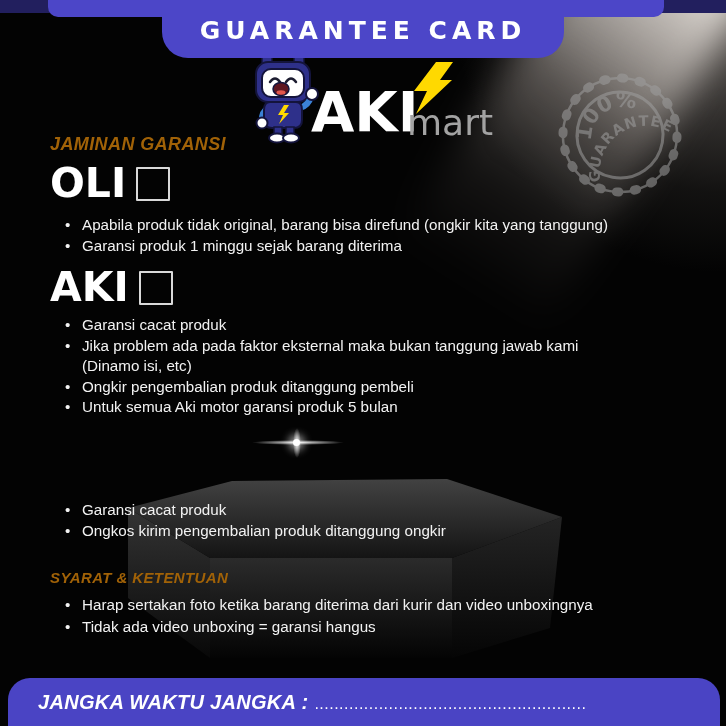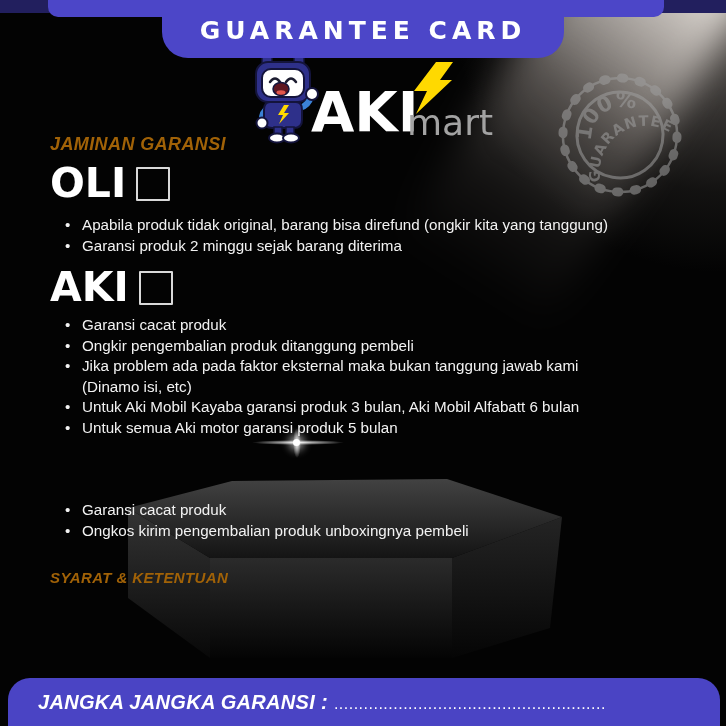--- a/index.html
+++ b/index.html
@@ -160,41 +160,44 @@
   <div class="brand-suffix">mart</div>
 
   <div class="content-label jaminan-title">JAMINAN GARANSI</div>
 
   <div class="sec-row oli">
     <span class="sec-title">OLI</span>
     <span class="checkbox"></span>
   </div>
   <ul class="bullets oli-list">
       <li>Apabila produk tidak original, barang bisa direfund (ongkir kita yang tanggung)</li>
-      <li>Garansi produk 2 minggu sejak barang diterima</li>
+      <li>Garansi produk 1 minggu sejak barang diterima</li>
     </ul>
 
   <div class="sec-row aki">
     <span class="sec-title">AKI</span>
     <span class="checkbox"></span>
   </div>
   <ul class="bullets aki-list">
       <li>Garansi cacat produk</li>
-      <li>Ongkir pengembalian produk ditanggung pembeli</li>
       <li>Jika problem ada pada faktor eksternal maka bukan tanggung jawab kami
 (Dinamo isi, etc)</li>
-      <li>Untuk Aki Mobil Kayaba garansi produk 3 bulan, Aki Mobil Alfabatt 6 bulan</li>
+      <li>Ongkir pengembalian produk ditanggung pembeli</li>
       <li>Untuk semua Aki motor garansi produk 5 bulan</li>
     </ul>
 
   <ul class="bullets ban-list">
       <li>Garansi cacat produk</li>
-      <li>Ongkos kirim pengembalian produk unboxingnya pembeli</li>
+      <li>Ongkos kirim pengembalian produk ditanggung ongkir</li>
     </ul>
 
   <div class="content-label syarat-title">SYARAT &amp; KETENTUAN</div>
+  <ul class="bullets syarat-list">
+      <li>Harap sertakan foto ketika barang diterima dari kurir dan video unboxingnya</li>
+      <li>Tidak ada video unboxing = garansi hangus</li>
+    </ul>
 
   <div class="footer" style="background:#4a44c4;">
-    <span class="label">JANGKA JANGKA GARANSI :</span>
+    <span class="label">JANGKA WAKTU JANGKA :</span>
     <span class="dots">.......................................................</span>
   </div>
 
 </div>
 
 </body></html>

